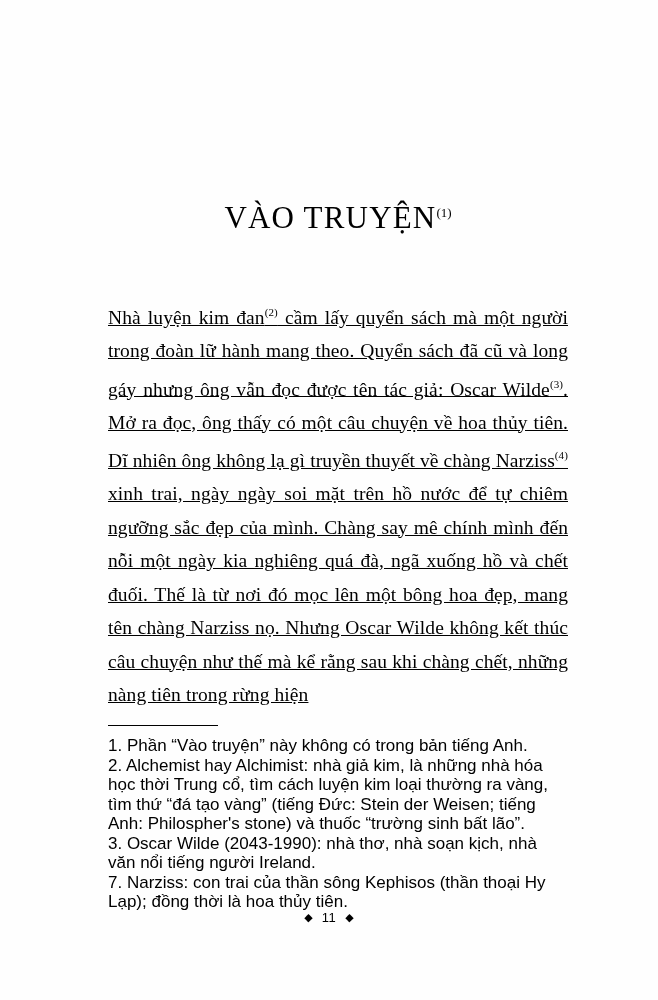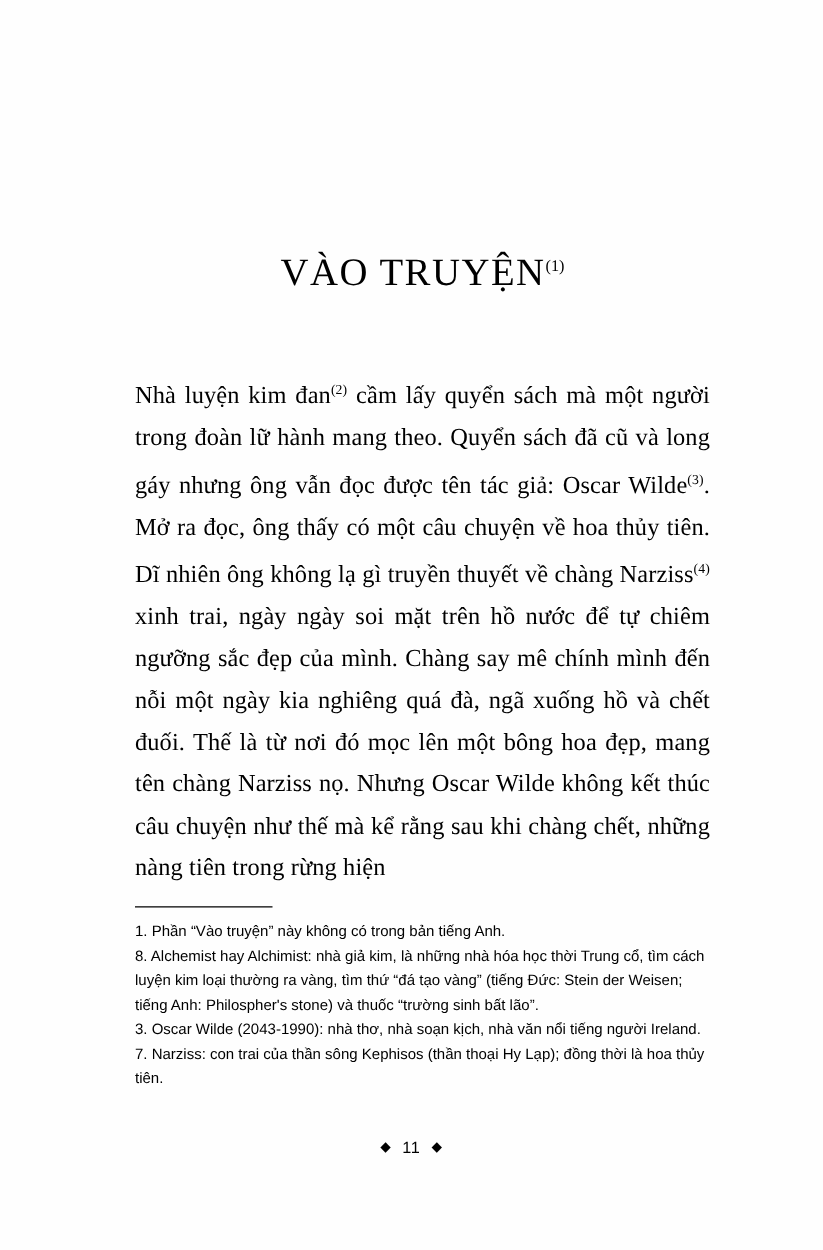--- a/index.html
+++ b/index.html
@@ -42,40 +42,41 @@
     letter-spacing: 0;
   }
   .body-text {
     font-family: "Liberation Serif", serif;
     font-size: 19.5px;
     line-height: 33.5px;
     text-align: justify;
     text-justify: inter-word;
     margin: 0;
     letter-spacing: 0.1px;
+    text-decoration: underline;
   }
   .body-text .sup {
     font-size: 11px;
     vertical-align: super;
   }
   .footnote-rule {
     position: absolute;
     left: 108px;
     top: 725px;
     width: 110px;
     height: 1px;
     background: #000;
   }
   .footnotes {
     position: absolute;
     left: 108px;
     top: 736px;
     width: 460px;
     font-family: "Liberation Sans", sans-serif;
-    font-size: 12px;
+    font-size: 17px;
     line-height: 19.5px;
     text-align: left;
   }
   .footnotes div {
     margin: 0;
   }
   .folio {
     position: absolute;
     left: 0;
     top: 910px;
@@ -104,21 +105,21 @@
 
   <div class="content">
     <h1 class="chapter-title"><span>VÀO TRUYỆN</span><span class="sup">(1)</span></h1>
     <p class="body-text">Nhà luyện kim đan<span class="sup">(2)</span> cầm lấy quyển sách mà một người trong đoàn lữ hành mang theo. Quyển sách đã cũ và long gáy nhưng ông vẫn đọc được tên tác giả: Oscar Wilde<span class="sup">(3)</span>. Mở ra đọc, ông thấy có một câu chuyện về hoa thủy tiên. Dĩ nhiên ông không lạ gì truyền thuyết về chàng Narziss<span class="sup">(4)</span> xinh trai, ngày ngày soi mặt trên hồ nước để tự chiêm ngưỡng sắc đẹp của mình. Chàng say mê chính mình đến nỗi một ngày kia nghiêng quá đà, ngã xuống hồ và chết đuối. Thế là từ nơi đó mọc lên một bông hoa đẹp, mang tên chàng Narziss nọ. Nhưng Oscar Wilde không kết thúc câu chuyện như thế mà kể rằng sau khi chàng chết, những nàng tiên trong rừng hiện</p>
   </div>
 
   <div class="footnote-rule"></div>
 
   <div class="footnotes">
     <div>1. Phần “Vào truyện” này không có trong bản tiếng Anh.</div>
-    <div>8. Alchemist hay Alchimist: nhà giả kim, là những nhà hóa học thời Trung cổ, tìm cách luyện kim loại thường ra vàng, tìm thứ “đá tạo vàng” (tiếng Đức: Stein der Weisen; tiếng Anh: Philospher's stone) và thuốc “trường sinh bất lão”.</div>
+    <div>2. Alchemist hay Alchimist: nhà giả kim, là những nhà hóa học thời Trung cổ, tìm cách luyện kim loại thường ra vàng, tìm thứ “đá tạo vàng” (tiếng Đức: Stein der Weisen; tiếng Anh: Philospher's stone) và thuốc “trường sinh bất lão”.</div>
     <div>3. Oscar Wilde (2043-1990): nhà thơ, nhà soạn kịch, nhà văn nổi tiếng người Ireland.</div>
     <div>7. Narziss: con trai của thần sông Kephisos (thần thoại Hy Lạp); đồng thời là hoa thủy tiên.</div>
   </div>
 
   <div class="folio">
     <span class="orn">◆</span><span class="num">11</span><span class="orn">◆</span>
   </div>
 
 </div>
 

